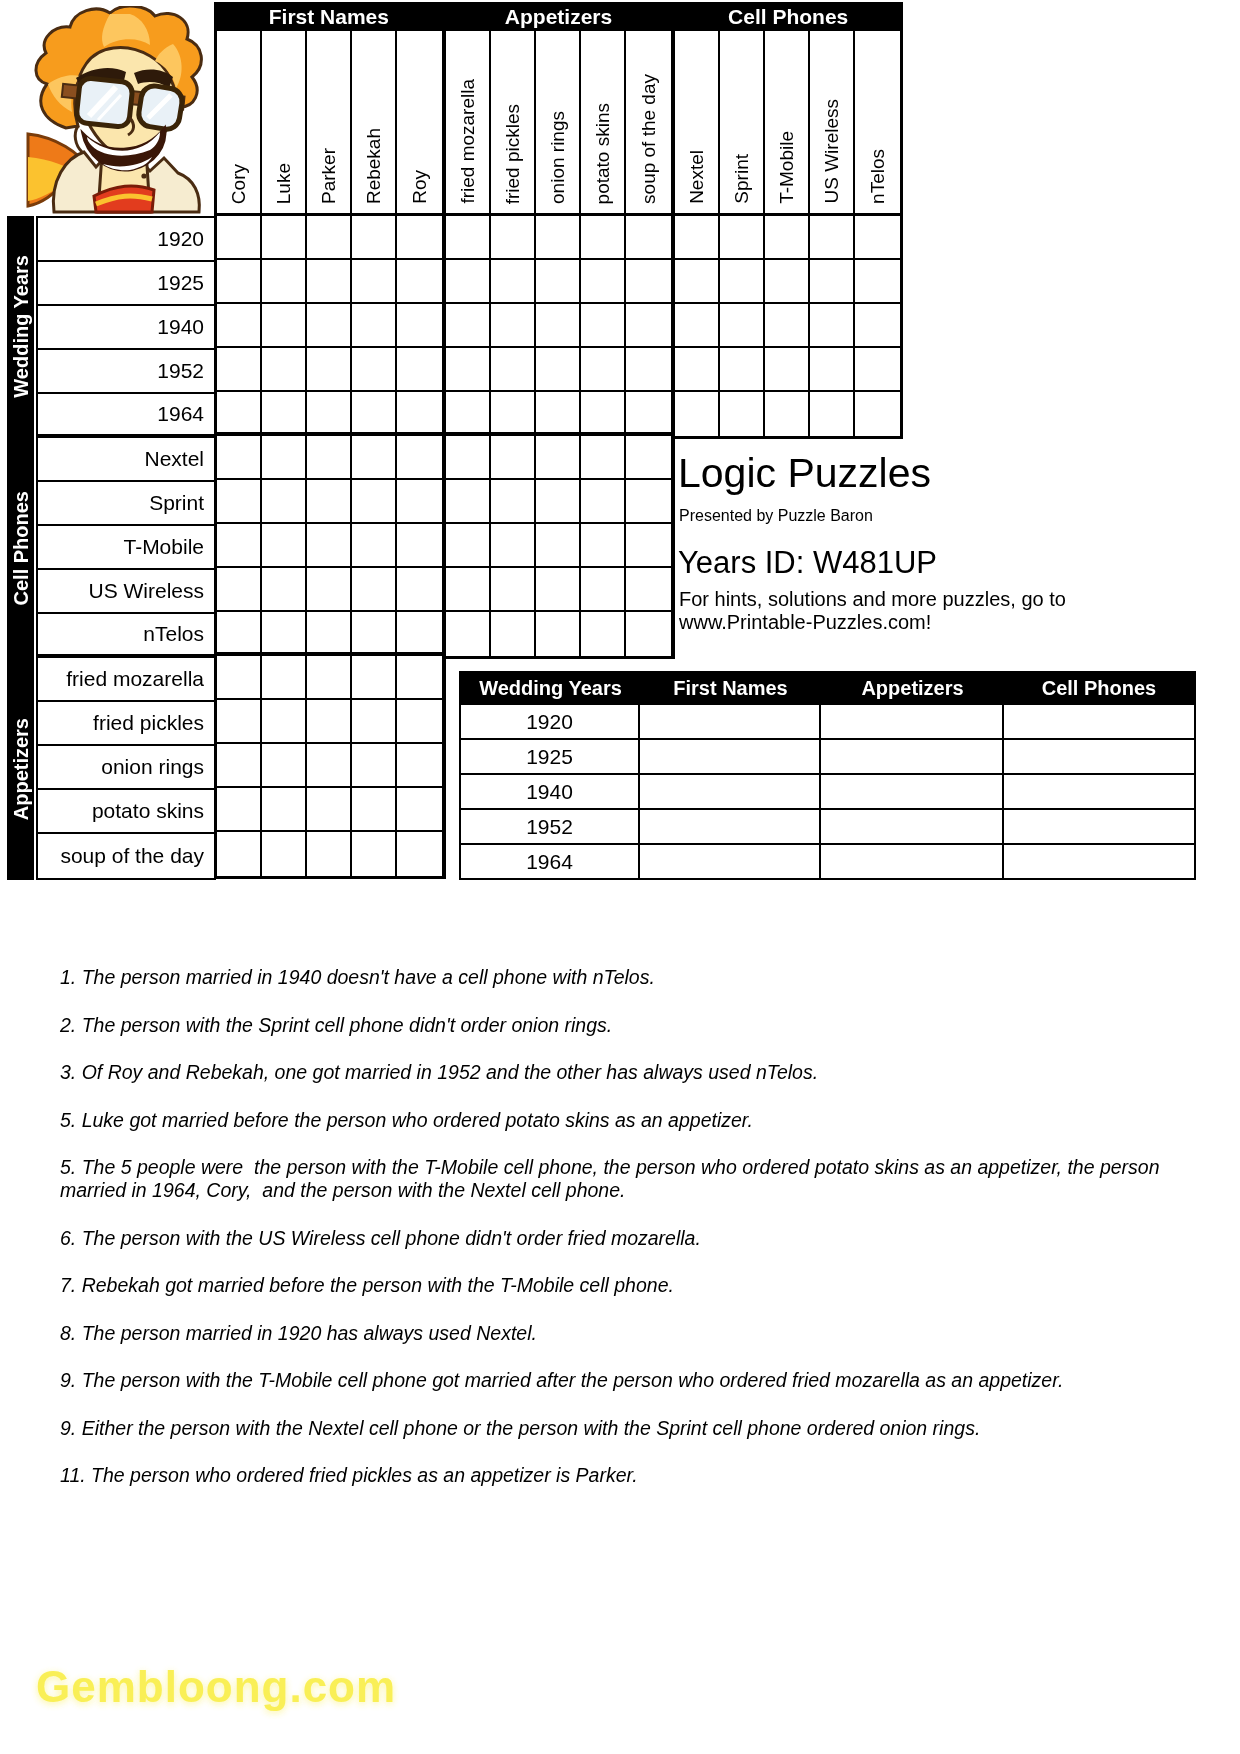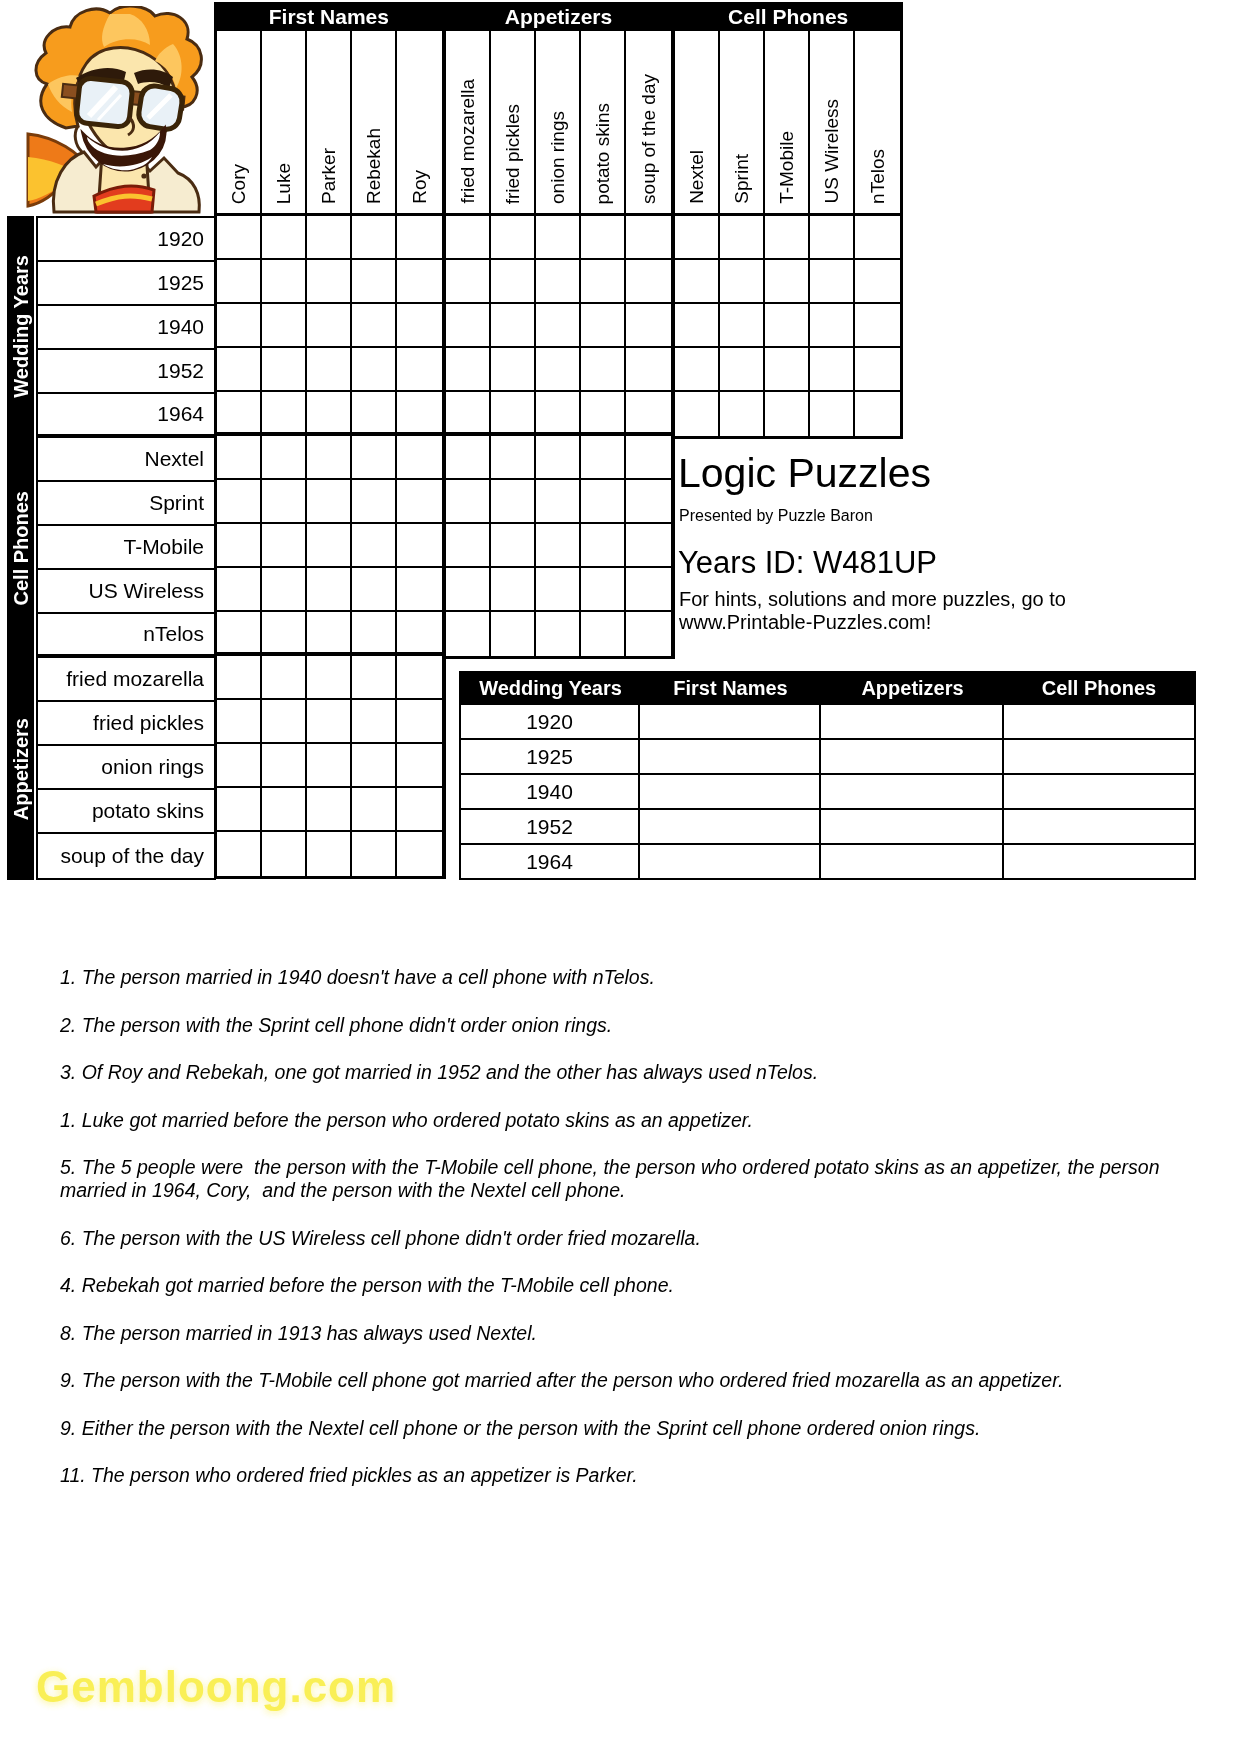--- a/index.html
+++ b/index.html
@@ -389,24 +389,24 @@
       <div class="atcell">1964</div>
       <div class="atcell"></div>
       <div class="atcell"></div>
       <div class="atcell c4"></div>
     </div>
 
   <div id="clues" class="abs">
       <p>1. The person married in 1940 doesn't have a cell phone with nTelos.</p>
       <p>2. The person with the Sprint cell phone didn't order onion rings.</p>
       <p>3. Of Roy and Rebekah, one got married in 1952 and the other has always used nTelos.</p>
-      <p>1. Luke got married before the person who ordered potato skins as an appetizer.</p>
+      <p>5. Luke got married before the person who ordered potato skins as an appetizer.</p>
       <p>5. The 5 people were  the person with the T-Mobile cell phone, the person who ordered potato skins as an appetizer, the person married in 1964, Cory,  and the person with the Nextel cell phone.</p>
       <p>6. The person with the US Wireless cell phone didn't order fried mozarella.</p>
-      <p>4. Rebekah got married before the person with the T-Mobile cell phone.</p>
-      <p>8. The person married in 1913 has always used Nextel.</p>
+      <p>7. Rebekah got married before the person with the T-Mobile cell phone.</p>
+      <p>8. The person married in 1920 has always used Nextel.</p>
       <p>9. The person with the T-Mobile cell phone got married after the person who ordered fried mozarella as an appetizer.</p>
       <p>9. Either the person with the Nextel cell phone or the person with the Sprint cell phone ordered onion rings.</p>
       <p>11. The person who ordered fried pickles as an appetizer is Parker.</p>
     </div>
 
   <div id="watermark" class="abs">Gembloong.com</div>
 </div>
 
 </body></html>

